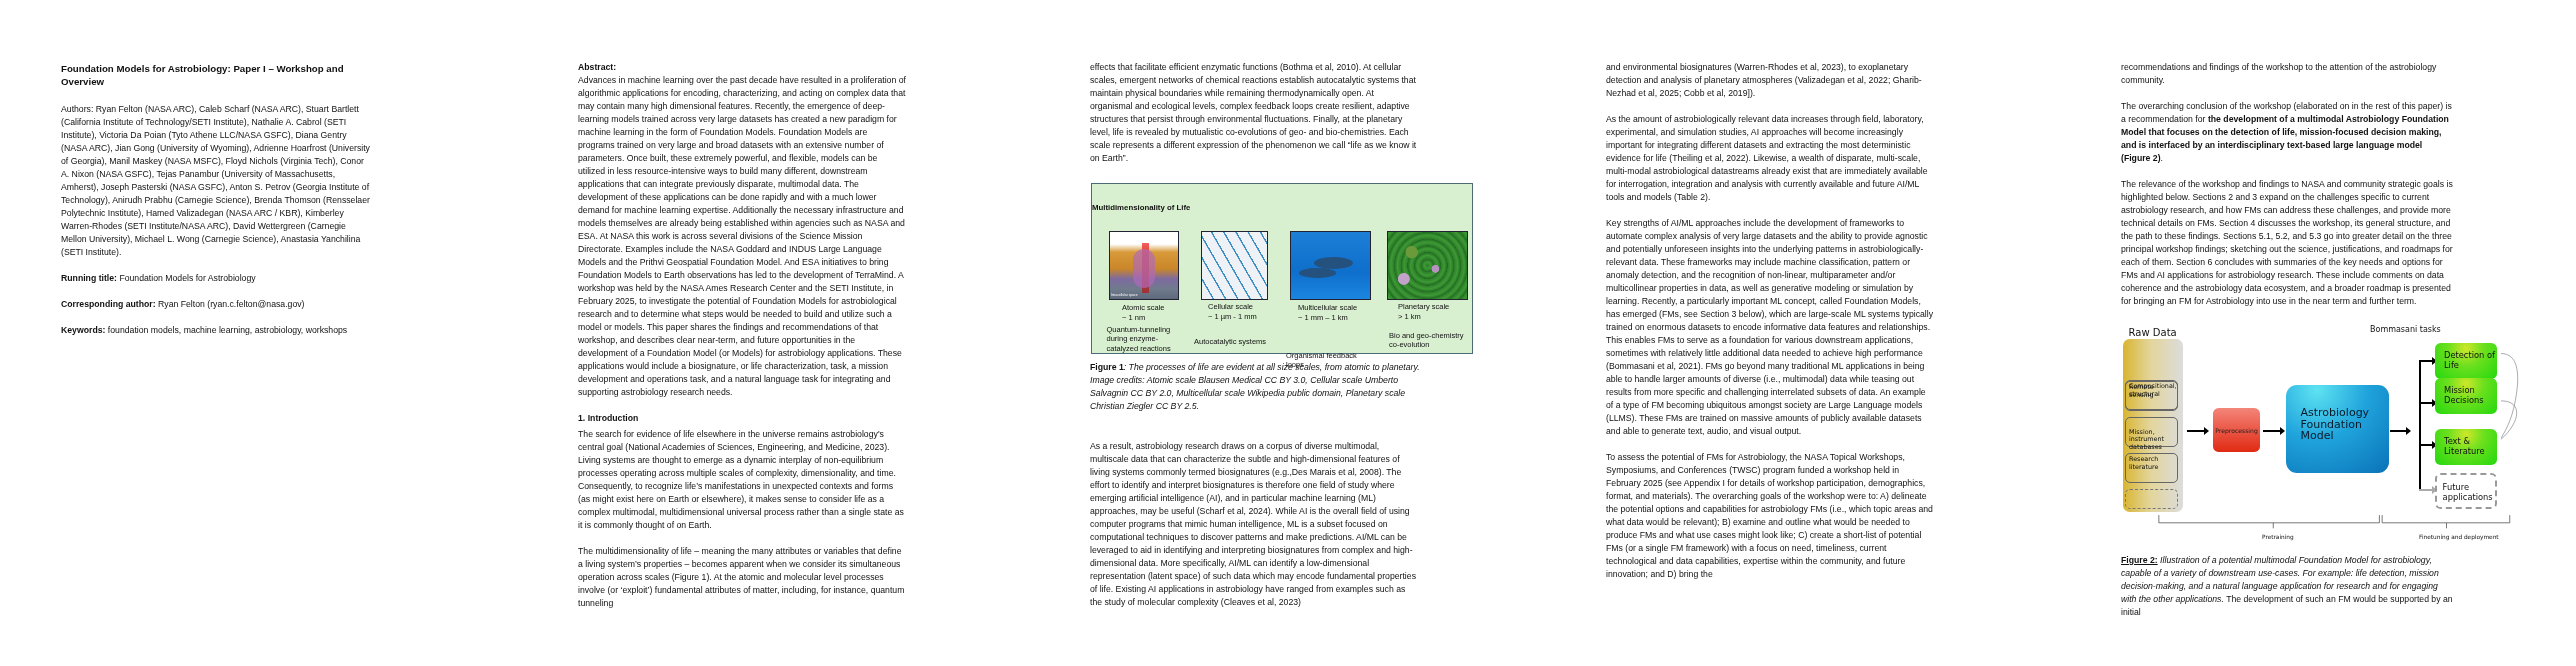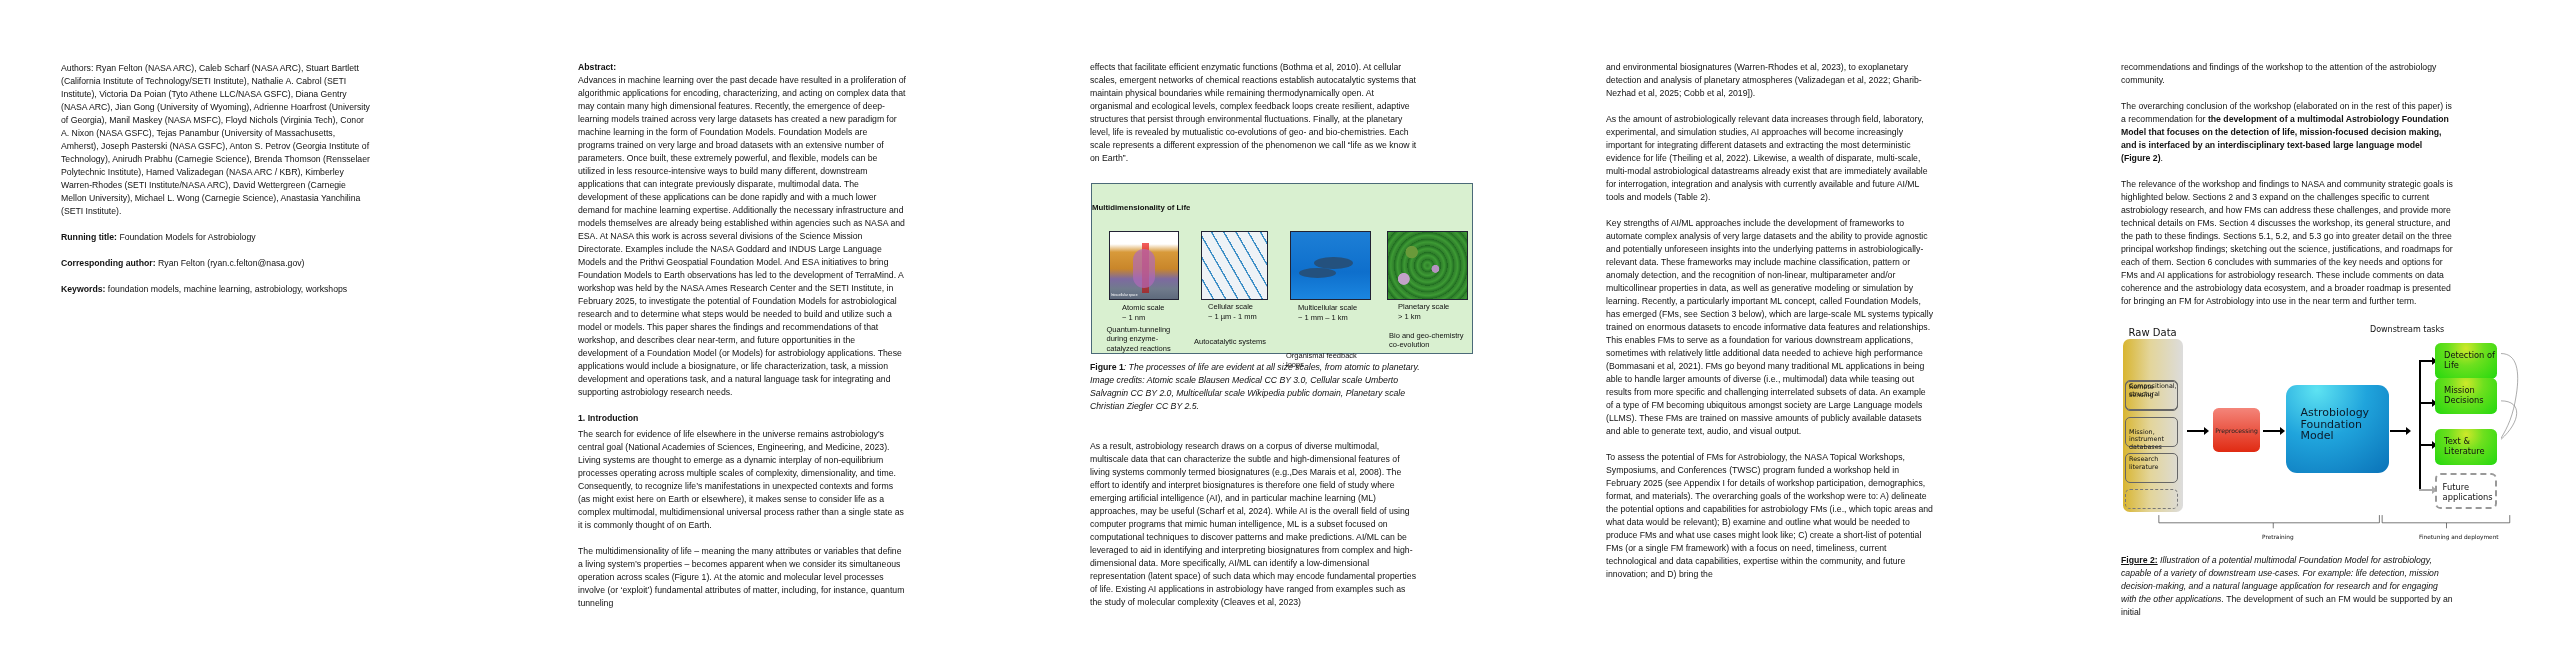--- a/index.html
+++ b/index.html
@@ -47,20 +47,21 @@
           font-family:"DejaVu Sans", sans-serif; color:#111; }
   .task.future { background:none; border:2.2px dashed #999; color:#111; padding-left:5.6px; }
   .fig2-label { position:absolute; font-family:"DejaVu Sans", sans-serif; }
   .fig2-caption { position:absolute; left:2121px; top:554px; width:333px; font-size:8.7px; line-height:13px; }
 </style>
 </head>
 <body>
 
 <div class="page">
   <div class="col" style="left:61px; top:62px; width:311px;">
+    <p class="title" style="margin-bottom:14.5px;">Foundation Models for Astrobiology: Paper I – Workshop and Overview</p>
     <p>Authors: Ryan Felton (NASA ARC), Caleb Scharf (NASA ARC), Stuart Bartlett (California Institute of Technology/SETI Institute), Nathalie A. Cabrol (SETI Institute), Victoria Da Poian (Tyto Athene LLC/NASA GSFC), Diana Gentry (NASA ARC), Jian Gong (University of Wyoming), Adrienne Hoarfrost (University of Georgia), Manil Maskey (NASA MSFC), Floyd Nichols (Virginia Tech), Conor A. Nixon (NASA GSFC), Tejas Panambur (University of  Massachusetts, Amherst), Joseph Pasterski (NASA GSFC), Anton S. Petrov (Georgia Institute of Technology), Anirudh Prabhu (Carnegie Science), Brenda Thomson (Rensselaer Polytechnic Institute), Hamed Valizadegan (NASA ARC / KBR), Kimberley Warren-Rhodes (SETI Institute/NASA ARC), David Wettergreen (Carnegie Mellon University), Michael L. Wong (Carnegie Science), Anastasia Yanchilina (SETI Institute).</p>
     <p><span class="b">Running title:</span><span> Foundation Models for Astrobiology</span></p>
     <p><span class="b">Corresponding author:</span><span> Ryan Felton (ryan.c.felton@nasa.gov)</span></p>
     <p><span class="b">Keywords:</span><span> foundation models, machine learning, astrobiology, workshops</span></p>
   </div>
 </div>
 
 <div class="page">
   <div class="col" style="left:578px; top:61px; width:328px;">
     <div class="b">Abstract:</div>
@@ -146,21 +147,21 @@
       <div class="raw-box" style="top:114px;">Research literature</div>
       <div class="raw-box dashed" style="top:150px; height:20px;"></div>
     </div>
 
     <div class="arrow" style="left:64px; top:108px; width:18px;"></div>
     <div class="prep">Preprocessing</div>
     <div class="arrow" style="left:140px; top:108px; width:18px;"></div>
     <div class="afm">Astrobiology Foundation Model</div>
     <div class="arrow" style="left:267px; top:108px; width:16.7px;"></div>
 
-    <div class="fig2-label" style="left:247px; top:3.3px; font-size:8px;">Downstream tasks</div>
+    <div class="fig2-label" style="left:247px; top:3.3px; font-size:8px;">Bommasani tasks</div>
     <div style="position:absolute; left:296px; top:38px; width:2.2px; height:131px; background:#000;"></div>
     <div class="arrow" style="left:296px; top:38px; width:13.3px;"></div>
     <div class="arrow" style="left:296px; top:80px; width:13.3px;"></div>
     <div class="arrow grey" style="left:296px; top:167px; width:13.3px;"></div>
     <div class="arrow" style="left:296px; top:122px; width:13.3px;"></div>
 
     <div class="task" style="left:312px; top:21px;">Detection of Life</div>
     <div class="task" style="left:312px; top:56px;">Mission Decisions</div>
     <div class="task" style="left:312px; top:107px;">Text &amp; Literature</div>
     <div class="task future" style="left:312px; top:151px; width:62px;">Future applications</div>

